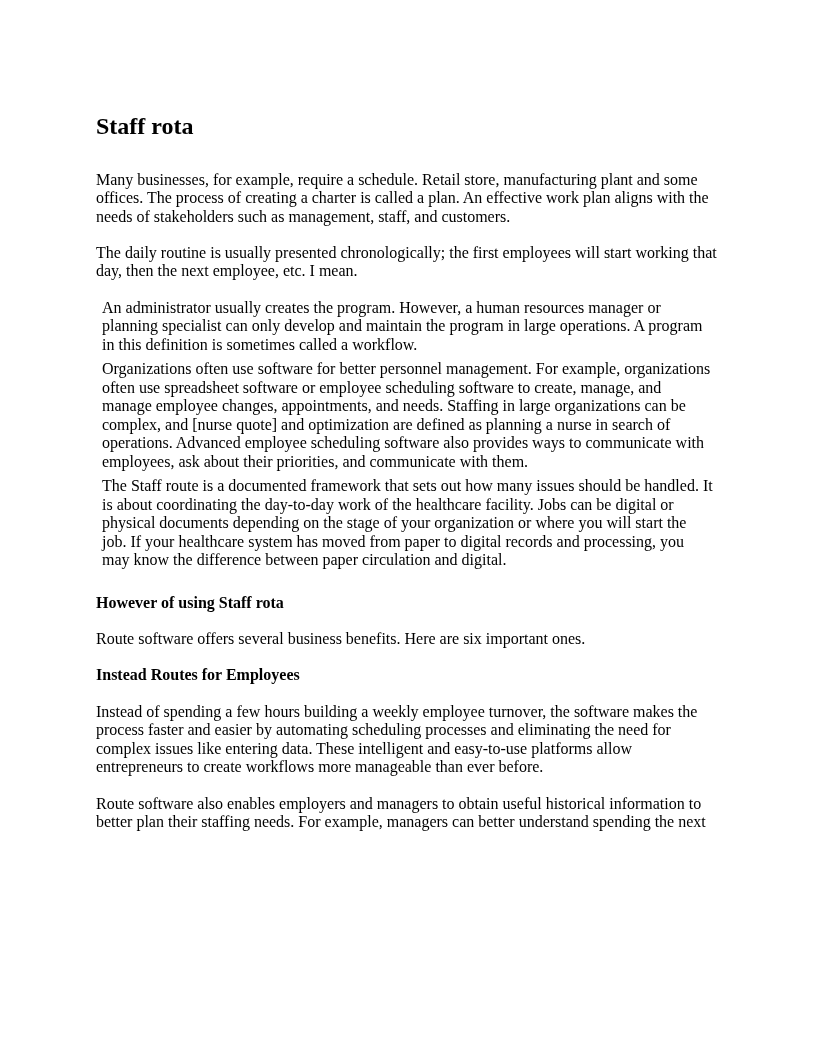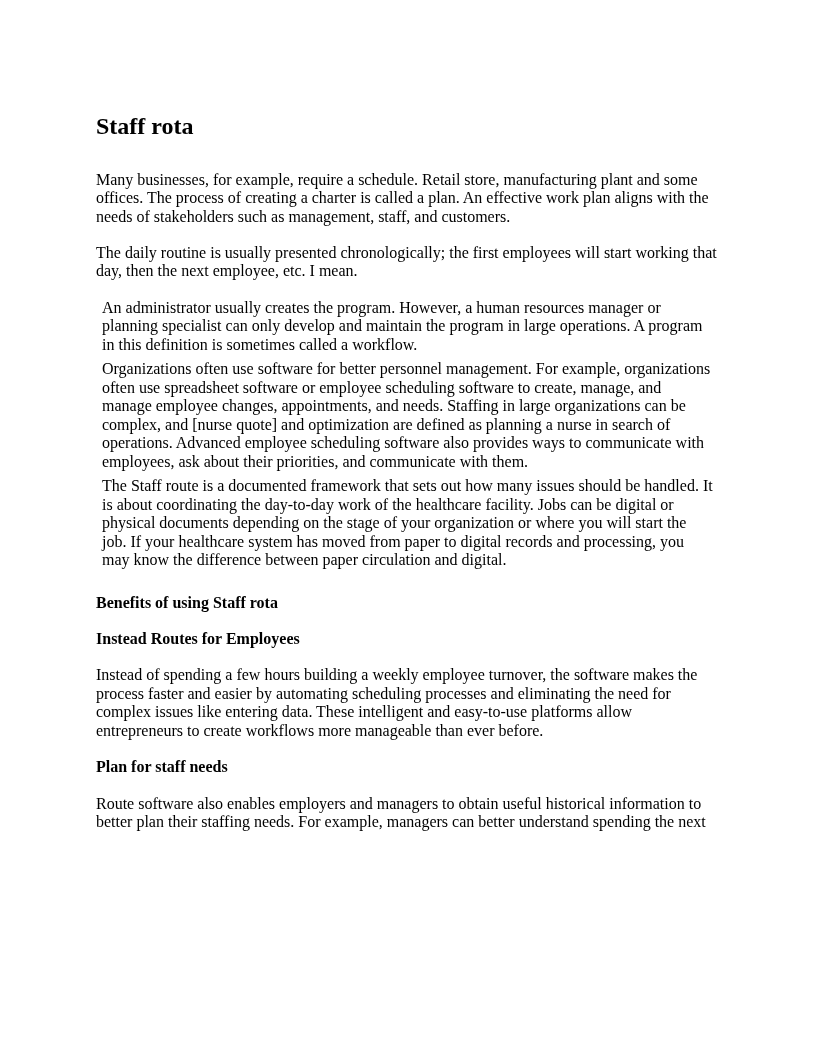--- a/index.html
+++ b/index.html
@@ -59,25 +59,25 @@
   <p class="para">Many businesses, for example, require a schedule. Retail store, manufacturing plant and some offices. The process of creating a charter is called a plan. An effective work plan aligns with the needs of stakeholders such as management, staff, and customers.</p>
 
   <p class="para">The daily routine is usually presented chronologically; the first employees will start working that day, then the next employee, etc. I mean.</p>
 
   <div class="tight-block">
     <p class="tight">An administrator usually creates the program. However, a human resources manager or planning specialist can only develop and maintain the program in large operations. A program in this definition is sometimes called a workflow.</p>
     <p class="tight">Organizations often use software for better personnel management. For example, organizations often use spreadsheet software or employee scheduling software to create, manage, and manage employee changes, appointments, and needs. Staffing in large organizations can be complex, and [nurse quote] and optimization are defined as planning a nurse in search of operations. Advanced employee scheduling software also provides ways to communicate with employees, ask about their priorities, and communicate with them.</p>
     <p class="tight">The Staff route is a documented framework that sets out how many issues should be handled. It is about coordinating the day-to-day work of the healthcare facility. Jobs can be digital or physical documents depending on the stage of your organization or where you will start the job. If your healthcare system has moved from paper to digital records and processing, you may know the difference between paper circulation and digital.</p>
   </div>
 
-  <h3 class="sub-heading extra-space">Benefits of using Staff rota</h3>
+  <h3 class="sub-heading extra-space">However of using Staff rota</h3>
 
+  <p class="para">Route software offers several business benefits. Here are six important ones.</p>
 
   <h3 class="sub-heading">Instead Routes for Employees</h3>
 
 
   <p class="para">Instead of spending a few hours building a weekly employee turnover, the software makes the process faster and easier by automating scheduling processes and eliminating the need for complex issues like entering data. These intelligent and easy-to-use platforms allow entrepreneurs to create workflows more manageable than ever before.</p>
 
-  <h3 class="sub-heading">Plan for staff needs</h3>
 
   <p class="para">Route software also enables employers and managers to obtain useful historical information to better plan their staffing needs. For example, managers can better understand spending the next</p>
 
 </div>
 
 </body></html>

